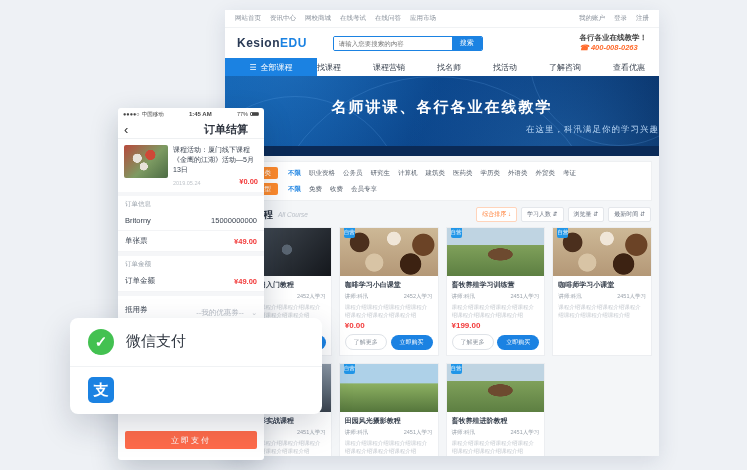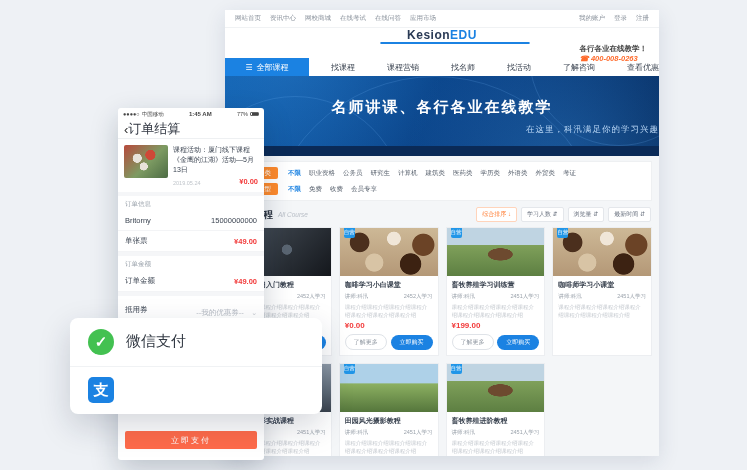--- a/index.html
+++ b/index.html
@@ -19,41 +19,41 @@
     background:#fff; box-shadow:0 6px 20px rgba(30,50,90,.12);
     display:flex; flex-direction:column; overflow:hidden; z-index:1;
   }
   .util {
     height:18px; background:#fff; border-bottom:1px solid #f0f2f4;
     display:flex; align-items:center; padding:0 10px; font-size:6.5px; color:#8a929c;
   }
   .util .u-item { margin-right:9px; cursor:pointer; white-space:nowrap; }
   .util .spacer { flex:1; }
   .util .u-right { margin-left:9px; cursor:pointer; white-space:nowrap; }
-  .hdr { height:30px; display:flex; align-items:center; padding:0 12px;flex-direction:column; }
+  .hdr { height:30px; display:flex; align-items:center; padding:0 12px; }
   .logo { font-size:12px; font-weight:bold; letter-spacing:.5px; }
   .logo .l1 { color:#2a3a55; } .logo .l2 { color:#1b82e2; }
   .search { display:flex; margin-left:26px; height:15px; border:1px solid #1b82e2; border-radius:2px; overflow:hidden; }
   .search input {
     width:118px; border:0; outline:0; font-size:6.5px; padding:0 5px; color:#666;
     font-family:"Liberation Sans",sans-serif;
   }
   .search .s-btn {
     width:30px; background:#1b82e2; color:#fff; font-size:7px; border:0;
     display:flex; align-items:center; justify-content:center; cursor:pointer;
   }
   .contact { margin-left:auto; text-align:left; line-height:1.35; }
   .contact .slogan { font-size:7.5px; color:#444; font-weight:bold; }
   .contact .tel { font-size:7.5px; color:#ff6a2b; font-weight:bold;font-style:italic; }
   .nav { height:18px; display:flex; align-items:stretch; }
   .nav .all {
     width:92px; background:#1b82e2; color:#fff; font-size:8px;
     display:flex; align-items:center; justify-content:center; gap:4px; cursor:pointer;
   }
-  .nav .links { display:flex; align-items:center; gap:32px; padding-left:22px; }
+  .nav .links { display:flex; align-items:center; gap:32px; }
   .nav .links .n-item { font-size:8px; color:#3a4350; cursor:pointer; white-space:nowrap; }
   .hero {
     position:relative; height:80px; overflow:hidden;
     background:
       radial-gradient(circle at 78% 120%, rgba(60,150,230,.35), transparent 45%),
       radial-gradient(circle at 15% -20%, rgba(70,160,240,.25), transparent 40%),
       linear-gradient(120deg,#0f5fae 0%, #0b4286 55%, #082f63 100%);
   }
   .hero .ring { position:absolute; border:1px solid rgba(120,190,255,.18); border-radius:50%; }
   .hero .r1 { width:220px; height:220px; left:-40px; bottom:-160px; }
@@ -131,21 +131,21 @@
     position:absolute; left:118px; top:108px; width:146px; height:352px;
     background:#fff; border-radius:3px; box-shadow:0 10px 28px rgba(20,35,60,.22);
     z-index:5; overflow:hidden; display:flex; flex-direction:column;
   }
   .p-status { height:12px; display:flex; align-items:center; padding:0 5px; font-size:5.5px; color:#444; }
   .p-status .mid { flex:1; text-align:center; font-weight:bold; font-size:6px; }
   .p-batt { display:inline-block; width:9px; height:4.5px; border:1px solid #666; border-radius:1px; margin-left:2px; position:relative; }
   .p-batt::after { content:""; position:absolute; left:0.5px; top:0.5px; bottom:0.5px; width:6px; background:#444; }
   .p-nav { height:19px; border-bottom:1px solid #eef0f2; display:flex; align-items:center; padding:0 6px; }
   .p-back { font-size:13px; color:#333; line-height:1; cursor:pointer; }
-  .p-title { flex:1; text-align:left; font-size:13px; color:#2f3540; font-weight:normal; }
+  .p-title { flex:1; text-align:right; font-size:11px; color:#2f3540; font-weight:bold; }
   .p-nav .rspace { width:10px; }
   .p-product { display:flex; padding:6px; gap:5px; }
   .p-pimg { width:44px; height:33px; flex:none; border-radius:2px;
     background:
       radial-gradient(circle at 30% 40%, #e8e3da 12%, transparent 13%),
       radial-gradient(circle at 60% 30%, #cf4937 14%, transparent 15%),
       radial-gradient(circle at 45% 65%, #e8e3da 12%, transparent 13%),
       linear-gradient(135deg,#b7493c 0%, #7d9b62 55%, #4c6b44 100%); }
   .p-pinfo { flex:1; display:flex; flex-direction:column; }
   .p-ptitle { font-size:7px; color:#3a4350; line-height:1.45; }

